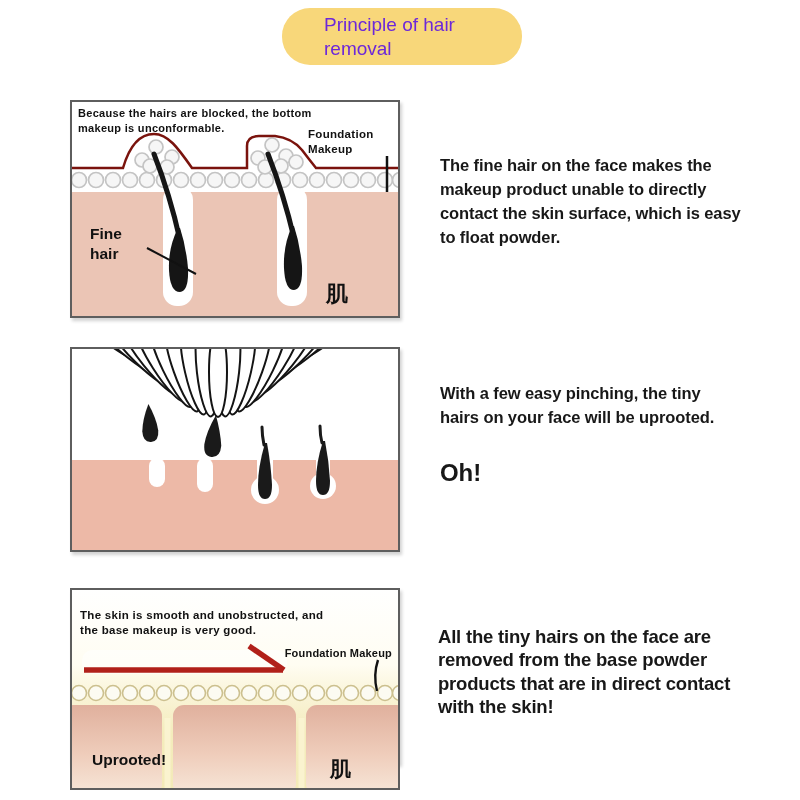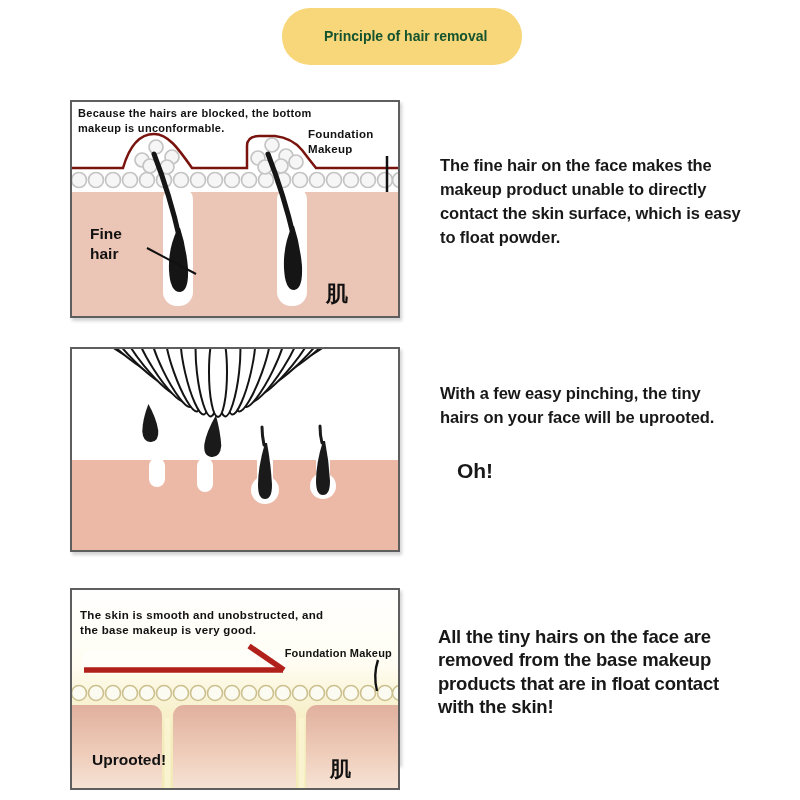--- a/index.html
+++ b/index.html
@@ -7,30 +7,30 @@
     --skin1:#EBC5B5; --skin2:#EDB9A7; --cream:#F4ECBC;
     --makeup-line:#7A130D; --arrow-red:#B1201A;
   }
   *{margin:0;padding:0;box-sizing:border-box}
   html,body{width:800px;height:800px;background:#ffffff;overflow:hidden;
     font-family:"Liberation Sans","DejaVu Sans",sans-serif;color:var(--ink)}
   .stage{position:relative;width:800px;height:800px;background:#fff}
   .badge{position:absolute;left:282px;top:8px;width:240px;height:57px;
     background:var(--badge-bg);border-radius:28px;display:flex;align-items:center;
     padding-left:42px}
-  .badge-label{font-size:14px;line-height:1.25;font-weight:700;color:#14532d;width:170px}
+  .badge-label{font-size:19px;line-height:1.25;font-weight:400;color:#6d28d9;width:170px}
   .panel{position:absolute;background:#a16207;box-shadow:2px 3px 3px rgba(110,110,110,.30)}
   .panel svg{display:block}
   #panel-1{left:70px;top:100px;width:330px;height:218px}
   #panel-2{left:70px;top:347px;width:330px;height:205px}
   #panel-3{left:70px;top:588px;width:330px;height:176px}
   .desc{position:absolute;font-weight:700;color:#181818;letter-spacing:-0.1px}
   #desc-1{left:440px;top:153px;width:312px;font-size:16.5px;line-height:1.46}
   #desc-2{left:440px;top:381px;width:300px;font-size:16.5px;line-height:1.46}
-  #oh-text{left:457px;top:459px;font-size:21px}
+  #oh-text{left:440px;top:459px;font-size:24px}
   #desc-3{left:438px;top:625px;width:322px;font-size:18.5px;line-height:1.26;letter-spacing:-0.2px}
   svg text{font-family:"Liberation Sans","DejaVu Sans",sans-serif;font-weight:700;fill:#111}
   .cjk{font-family:"DejaVu Sans",sans-serif;font-weight:700}
 </style>
 </head>
 <body>
 
 <div class="stage">
 
   <div class="badge">
@@ -220,15 +220,15 @@
       <text x="322" y="69" font-size="11" text-anchor="end" letter-spacing="0.2">Foundation Makeup</text>
       <text x="22" y="177" font-size="15.5">Uprooted!</text>
       <text x="260" y="188" font-size="21" class="cjk">肌</text>
       <rect x="1" y="1" width="328" height="200" fill="none" style="stroke:var(--border)" stroke-width="2"></rect>
     </svg>
   </div>
 
   <div class="desc" id="desc-1">The fine hair on the face makes the makeup product unable to directly contact the skin surface, which is easy to float powder.</div>
   <div class="desc" id="desc-2">With a few easy pinching, the tiny hairs on your face will be uprooted.</div>
   <div class="desc" id="oh-text">Oh!</div>
-  <div class="desc" id="desc-3">All the tiny hairs on the face are removed from the base makeup products that are in float contact with the skin!</div>
+  <div class="desc" id="desc-3">All the tiny hairs on the face are removed from the base powder products that are in direct contact with the skin!</div>
 
 </div>
 
 </body></html>

